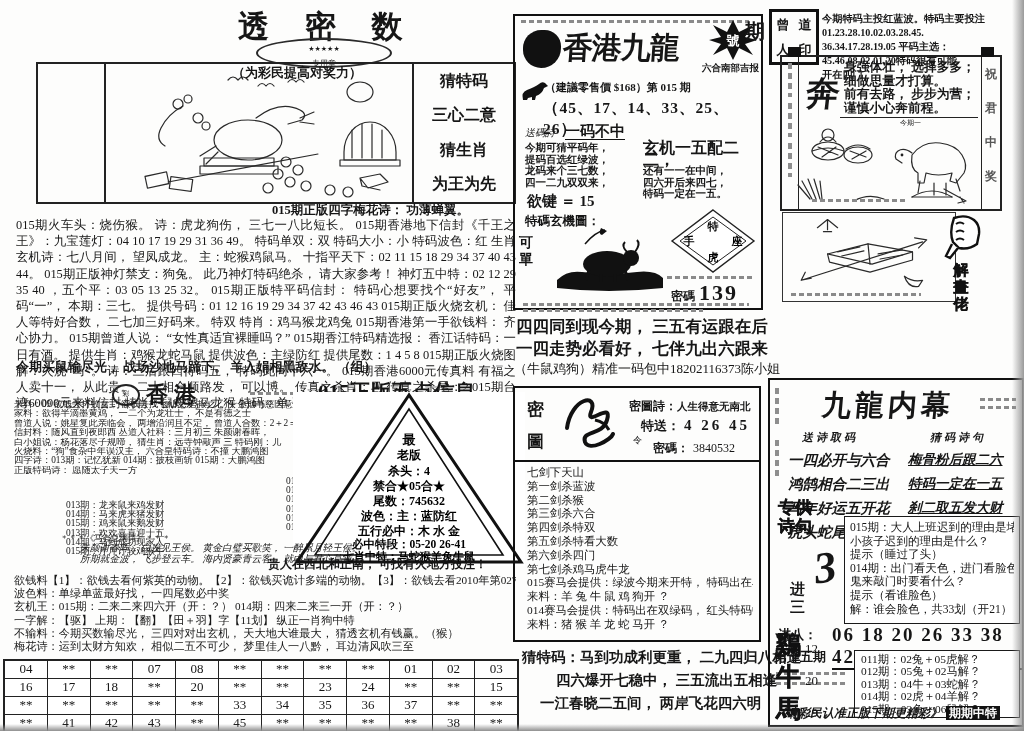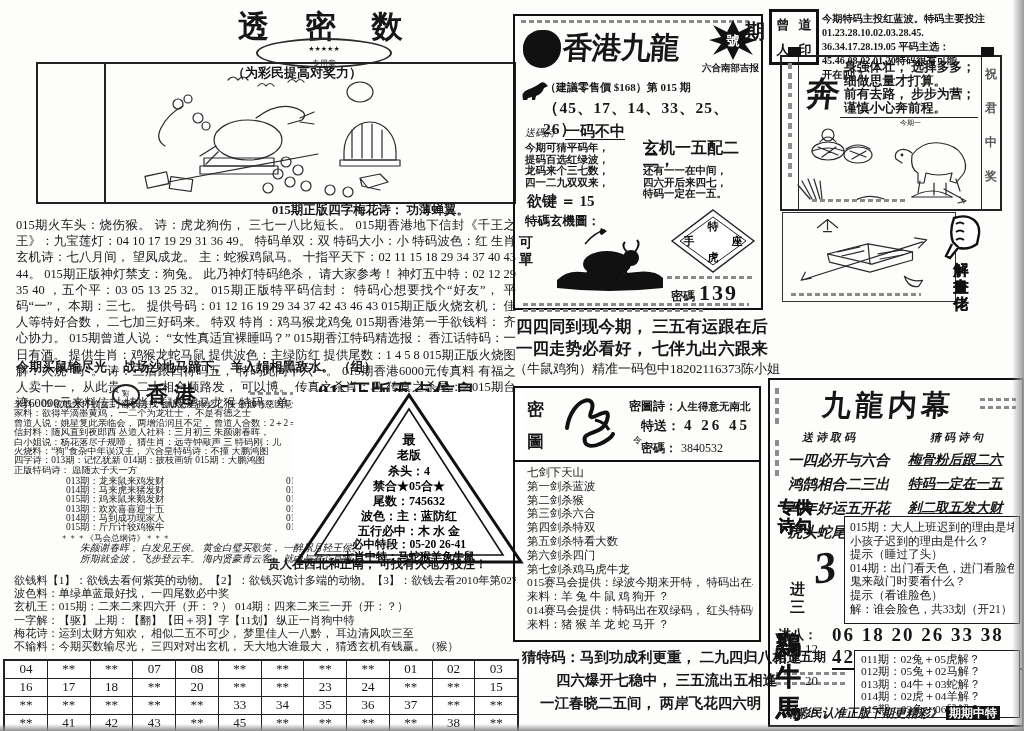--- a/index.html
+++ b/index.html
@@ -57,20 +57,26 @@
       <rect class="ink" x="38" y="108" width="22" height="12" transform="rotate(-12 49 114)"></rect>
       <rect class="ink" x="62" y="112" width="22" height="12" transform="rotate(8 73 118)"></rect>
       <ellipse class="ink" cx="252" cy="26" rx="13" ry="10"></ellipse>
       <path class="ink" d="M236,86 a26,30 0 0 1 52,0 l0,8 l-52,0 z"></path>
       <path class="ink" d="M244,64 l0,28 M254,58 l0,34 M264,58 l0,34 M274,64 l0,28"></path>
       <rect class="ink" x="232" y="94" width="60" height="6"></rect>
       <path class="ink" d="M252,112 l20,-4 l8,8 l-20,6 z M252,112 l2,8 l18,4"></path>
       <circle class="ink" cx="222" cy="124" r="5"></circle>
         <circle class="ink" cx="240" cy="126" r="5"></circle>
     </svg>
+    <div class="abs" style="right:0;top:0;width:100px;height:100%;border-left:2px solid #222;display:flex;flex-direction:column;justify-content:space-around;text-align:center;">
+        <div class="b" style="font-size: 16px;">猜特码</div>
+        <div class="b" style="font-size: 16px;">三心二意</div>
+        <div class="b" style="font-size: 16px;">猜生肖</div>
+        <div class="b" style="font-size: 16px;">为王为先</div>
+      </div>
   </div>
 
   <div class="abs b" style="left:272px;top:202px;width:244px;font-size:12.5px;">015期正版四字梅花诗： 功薄蝉翼。</div>
 
   <div class="abs" style="left:16px;top:217px;width:500px;font-size:12.4px;line-height:16.2px;text-align:justify;font-weight:500;">015期火车头：烧伤猴。 诗：虎龙狗伤， 三七一八比短长。 015期香港地下信封《千王之王》：九宝莲灯：04 10 17 19 29 31 36 49。 特码单双：双 特码大小：小 特码波色：红 生肖玄机诗：七八月间， 望凤成龙。 主：蛇猴鸡鼠马。 十指平天下：02 11 15 18 29 34 37 40 43 44。 015期正版神灯禁支：狗兔。 此乃神灯特码绝杀， 请大家参考！ 神灯五中特：02 12 29 35 40 ，五个平：03 05 13 25 32。 015期正版特平码信封： 特码心想要找个“好友”， 平码“一”， 本期：三七。 提供号码：01 12 16 19 29 34 37 42 43 46 43 015期正版火烧玄机： 佳人等特好合数， 二七加三好码来。 特双 特肖：鸡马猴龙鸡兔 015期香港第一手欲钱料： 齐心协力。 015期曾道人说： “女性真适宜裸睡吗？” 015期香江特码精选报： 香江话特码：一日有酒。 提供生肖：鸡猴龙蛇马鼠 提供波色：主绿防红 提供尾数：1 4 5 8 015期正版火烧图解：火烧“马”。 诗：三后跟四得码五， 特码此间十六一。 015期香港6000元传真料 有福之人卖十一， 从此贵。 二十相合顺路发， 可以博。 传真之杀肖：马 传真之杀尾：2 015期台湾60000元来料信封 特肖：鼠蛇鸡马龙猴 特码：单 平码：05 12 24 31 43 45</div>
   <div class="abs b" style="left:16px;top:358px;font-size:13px;">今期买鼠输尽光， 战场沙地马蹄下。 羊入娟相黑敌水。 （组）</div>
 
   <div class="abs" style="left:112px;top:384px;width:24px;height:18px;border:2px solid #222;border-radius:50%;font-size:7px;text-align:center;line-height:17px;">彩</div>
   <div class="abs b" style="left:146px;top:380px;font-size:22px;letter-spacing:6px;">香港</div>
   <div class="abs smudge" style="left:250px;top:392px;width:60px;"></div>
@@ -79,21 +85,21 @@
       <div style="font-size: 9.3px; line-height: 9.4px; white-space: nowrap; overflow: hidden;">来料：09 欲钱去打蚊女， 欲钱去找七仙女 必报之， 千金烟书慈医意。</div>
       <div style="font-size: 9.3px; line-height: 9.4px; white-space: nowrap; overflow: hidden;">家料：欲得半滴墨黄鸡， 一二个为龙壮士， 不是有德之士</div>
       <div style="font-size: 9.3px; line-height: 9.4px; white-space: nowrap; overflow: hidden;">曾道人说：姚星复此亲临会， 两增沿润且不定， 曾道人合数：2＋2＝？</div>
       <div style="font-size: 9.3px; line-height: 9.4px; white-space: nowrap; overflow: hidden;">信封料：随风直到夜郎西 丛道人社科：三月初三 朱颜谢春晖，</div>
       <div style="font-size: 9.3px; line-height: 9.4px; white-space: nowrap; overflow: hidden;">白小姐说：杨花落尽子规啼， 猜生肖：远寺钟敲声 三 特码刚：儿</div>
       <div style="font-size: 9.3px; line-height: 9.4px; white-space: nowrap; overflow: hidden;">火烧料：“狗”食杂中年误汉主， 六合皇特码诗：不撞 大鹏鸿图</div>
       <div style="font-size: 9.3px; line-height: 9.4px; white-space: nowrap; overflow: hidden;">四字诗：013期：记忆犹新 014期：披枝画斩 015期：大鹏鸿图</div>
       <div style="font-size: 9.3px; line-height: 9.4px; white-space: nowrap; overflow: hidden;">正版特码诗： 愿随太子天一方</div>
     </div>
   <div class="abs" style="left:66px;top:477px;width:200px;">
-      <div style="font-size: 9.4px; line-height: 9.2px;">013期：龙来鼠来鸡发财</div>
+      <div style="font-size: 9.4px; line-height: 9.2px; margin-top: 24px;">013期：龙来鼠来鸡发财</div>
       <div style="font-size: 9.4px; line-height: 9.2px;">014期：马来虎来猪发财</div>
       <div style="font-size: 9.4px; line-height: 9.2px;">015期：鸡来鼠来鹅发财</div>
       <div style="font-size: 9.4px; line-height: 9.2px;">013期：欢欢喜喜迎十五</div>
       <div style="font-size: 9.4px; line-height: 9.2px;">014期：马到成功现家人</div>
       <div style="font-size: 9.4px; line-height: 9.2px;">015期：斤斤计较鸡猴牛</div>
     </div>
   <div class="abs" style="left:286px;top:477px;width:200px;">
       <div style="font-size: 9.4px; line-height: 9.2px;">013期：马鼠是被串牛羊</div>
       <div style="font-size: 9.4px; line-height: 9.2px;">014期：豹虎龙鸡串猪马</div>
       <div style="font-size: 9.4px; line-height: 9.2px;">015期：猪兔蛇猴串鼠鸡</div>
@@ -121,22 +127,22 @@
   <div class="abs" style="left:80px;top:542px;width:430px;">
       <div style="font-size: 9.8px; line-height: 11px; font-style: italic;">朱颜谢春晖， 白发见王侯。 黄金白璧买歌笑， 一醉累月轻王侯。</div>
       <div style="font-size: 9.8px; line-height: 11px; font-style: italic;">所期就金波， 飞步登云车。 海内贤豪青云客， 就中与君心莫逆。</div>
     </div>
 
   <div class="abs" style="left:14px;top:574px;width:502px;">
       <div style="font-size: 11.2px; line-height: 13.2px; white-space: nowrap; overflow: hidden;">欲钱料【1】：欲钱去看何紫英的动物。【2】：欲钱买诡计多端的动物。【3】：欲钱去看2010年第027期</div>
       <div style="font-size: 11.2px; line-height: 13.2px; white-space: nowrap; overflow: hidden;">波色料：单绿单蓝最好找， 一四尾数必中奖</div>
       <div style="font-size: 11.2px; line-height: 13.2px; white-space: nowrap; overflow: hidden;">玄机王：015期：二来二来四六开（开：？） 014期：四来二来三一开（开：？）</div>
       <div style="font-size: 11.2px; line-height: 13.2px; white-space: nowrap; overflow: hidden;">一字解：【驱】 上期：【翻】【田＋羽】字【11划】 纵正一肖狗中特</div>
+      <div style="font-size: 11.2px; line-height: 13.2px; white-space: nowrap; overflow: hidden;">不输料：今期买数输尽光， 三四对对出玄机， 天大地大谁最大， 猜透玄机有钱赢。（猴）</div>
       <div style="font-size: 11.2px; line-height: 13.2px; white-space: nowrap; overflow: hidden;">梅花诗：运到太财方知欢， 相似二五不可少， 梦里佳人一八黔， 耳边清风吹三至</div>
-      <div style="font-size: 11.2px; line-height: 13.2px; white-space: nowrap; overflow: hidden;">不输料：今期买数输尽光， 三四对对出玄机， 天大地大谁最大， 猜透玄机有钱赢。（猴）</div>
     </div>
 
   <div class="abs" style="left:3px;top:659px;width:512px;border:2px solid #222;background:#fff;">
     <div class="trow">
         <div class="cell">04</div>
         <div class="cell">**</div>
         <div class="cell">**</div>
         <div class="cell">07</div>
         <div class="cell">08</div>
         <div class="cell">**</div>
@@ -262,21 +268,21 @@
       <path d="M44,30 q10,2 14,10" stroke="#111" stroke-width="3" fill="none"></path>
     </svg>
     <div class="abs" style="left:114px;top:8px;white-space:nowrap;">
       <span class="b" style="font-size:12px;">密圖詩：</span><span class="b" style="font-size:10.5px;">人生得意无南北</span>
     </div>
     <div class="abs" style="left:126px;top:28px;">
       <span class="b" style="font-size:13px;">特送：</span>
       <span class="b" style="font-size:15px;letter-spacing:3px;">4 26 45</span>
     </div>
     <div class="abs" style="left:118px;top:46px;font-size:9px;">令</div>
-    <div class="abs" style="left:126px;top:50px;">
+    <div class="abs" style="left:138px;top:50px;">
       <span class="b" style="font-size:12px;">密碼：</span>
       <span style="font-size:12px;">3840532</span>
     </div>
     <div class="abs" style="left:0;top:72px;width:100%;border-top:2.5px solid #111;"></div>
     <div class="abs" style="left:12px;top:78px;width:226px;">
         <div style="font-size: 11.4px; line-height: 13.8px; white-space: nowrap; overflow: hidden;">七剑下天山</div>
         <div style="font-size: 11.4px; line-height: 13.8px; white-space: nowrap; overflow: hidden;">第一剑杀蓝波</div>
         <div style="font-size: 11.4px; line-height: 13.8px; white-space: nowrap; overflow: hidden;">第二剑杀猴</div>
         <div style="font-size: 11.4px; line-height: 13.8px; white-space: nowrap; overflow: hidden;">第三剑杀六合</div>
         <div style="font-size: 11.4px; line-height: 13.8px; white-space: nowrap; overflow: hidden;">第四剑杀特双</div>

